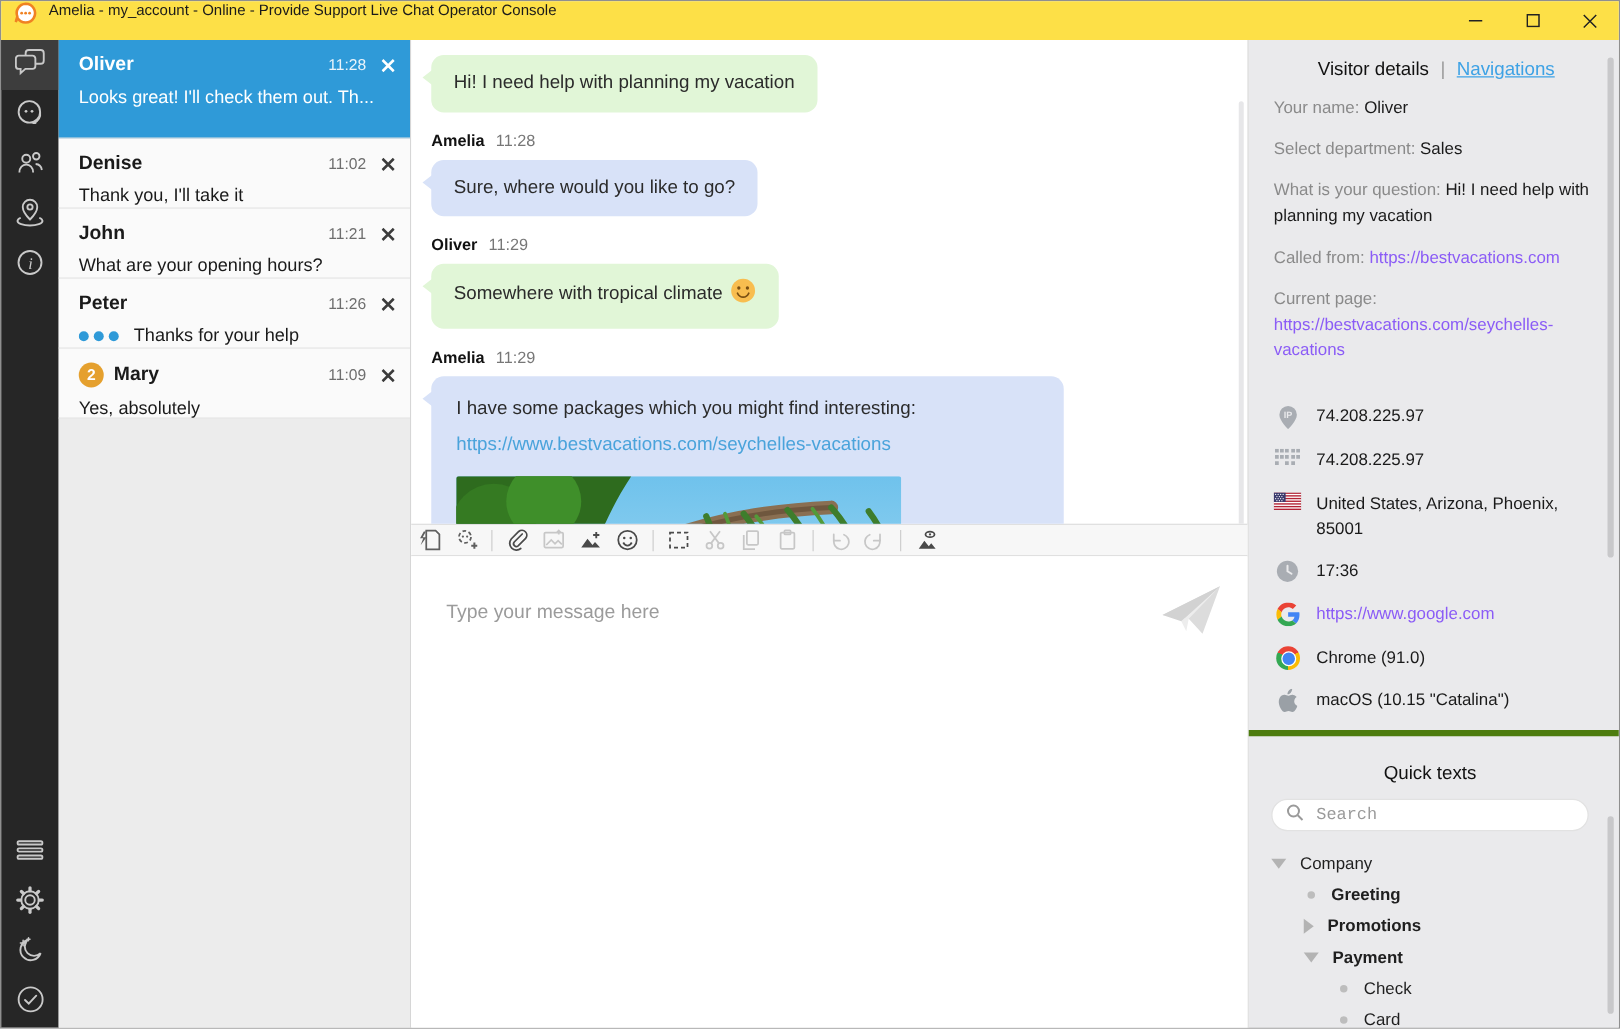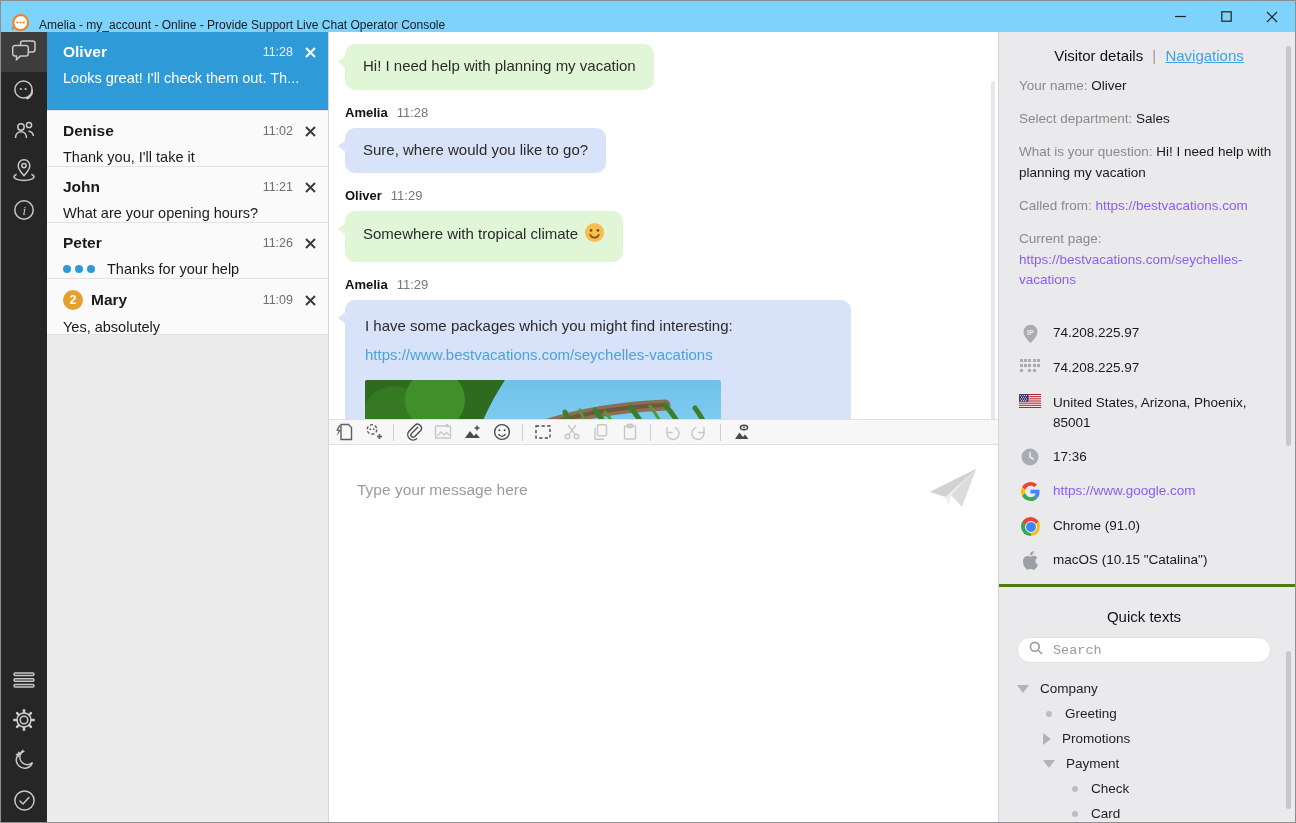--- a/index.html
+++ b/index.html
@@ -1,21 +1,21 @@
 <!DOCTYPE html>
 <html><head>
 <meta charset="utf-8">
 <style>
   * { box-sizing: border-box; }
   html,body { margin:0; padding:0; background:#d0d0d0; }
   body { width:1296px; height:823px; font-family:"Liberation Sans", sans-serif; overflow:hidden; }
   .window { width:1296px; height:823px; display:flex; flex-direction:column; background:#fff; border:1px solid #8f8f8f; }
 
   
-  .titlebar { flex:0 0 31px; display:flex; align-items:flex-end; gap:9px; padding-left:10px; background:#7dd3fc; font-size:12px; color:#1a1a1a; }
+  .titlebar { flex:0 0 31px; display:flex; align-items:flex-start; gap:9px; padding-left:10px; background:#fde047; font-size:12px; color:#1a1a1a; }
   .win-controls { margin-left:auto; display:flex; align-items:center; height:31px; }
   .win-btn { width:46px; height:31px; display:flex; align-items:center; justify-content:center; color:#222; cursor:default; }
 
   
   .app { flex:1; display:flex; min-height:0; }
 
   
   .navrail { flex:0 0 46px; background:#262626; display:flex; flex-direction:column; align-items:stretch; }
   .nav-item { height:40px; display:flex; align-items:center; justify-content:center; }
   .nav-item.active { background:#3d3d3d; }
@@ -63,42 +63,42 @@
   .tb-icon.dark svg { stroke:#4a4a4a; }
   .tb-icon.disabled svg { stroke:#c7c7c7; }
   .tb-sep { width:1px; height:17px; background:#cfcfcf; }
   .composer-input { flex:1; position:relative; background:#fff; }
   .composer-input textarea { width:100%; height:100%; border:none; outline:none; resize:none; background:transparent; padding:36px 80px 0 28px; font-family:"Liberation Sans",sans-serif; font-size:15.5px; color:#333; }
   .composer-input textarea::placeholder { color:#9b9b9b; }
   .send-btn { position:absolute; right:20px; top:22px; cursor:pointer; }
 
   
   .rightpanel { flex:0 0 296px; background:#eaeaec; display:flex; flex-direction:column; }
-  .vd-section { position:relative; flex:0 0 461px; padding:15px 16px 0 20px; border-bottom:3px solid #4d7c0f; }
+  .vd-section { position:relative; flex:0 0 461px; padding:15px 16px 0 20px; border-bottom:5px solid #4d7c0f; }
   .vd-header { text-align:center; font-size:15px; color:#111; margin-bottom:5px; }
   .vd-header .sep { color:#9a9a9a; margin:0 5px; }
   .vd-header a { color:#3ea2e5; text-decoration:underline; }
   .vd-field { font-size:13.5px; color:#8a8a8a; margin:12px 0; line-height:1.55; }
   .vd-value { color:#1a1a1a; }
   .vd-linkval { color:#8b5cf6; overflow-wrap:anywhere; text-decoration:none; }
   .vd-info { display:flex; gap:12px; margin:14px 0; font-size:13.5px; color:#1a1a1a; line-height:1.5; align-items:flex-start; }
   .vd-ico { flex:0 0 22px; display:flex; justify-content:center; margin-top:1px; }
   .thumb { position:absolute; right:4px; width:5px; border-radius:3px; background:#c8c8ca; }
   .vd-thumb { top:14px; height:400px; }
   .qt-thumb { top:64px; height:158px; }
 
   .qt-section { flex:1; position:relative; padding:13px 24px 0 18px; }
   .qt-title { text-align:center; font-size:15px; color:#111; margin:8px 0 12px; }
   .qt-search { background:#fff; border:1px solid #e2e2e2; border-radius:14px; height:26px; display:flex; align-items:center; gap:8px; padding:0 11px; }
   .qt-search svg { flex:0 0 auto; }
   .qt-search input { border:none; outline:none; flex:1; font-family:Liberation Mono, monospace; font-size:13.5px; color:#333; background:transparent; }
   .qt-search input::placeholder { color:#9a9a9a; }
   .qt-tree { margin-top:13px; font-size:13.5px; color:#1f1f1f; }
   .qt-row { display:flex; align-items:center; height:25px; gap:11px; cursor:default; }
-  .lvl1 { padding-left:26px; } .lvl2 { padding-left:52px; }
+  .lvl1 { padding-left:26px;font-weight:bold; } .lvl2 { padding-left:52px; }
   .m-exp { width:0; height:0; border-left:6px solid transparent; border-right:6px solid transparent; border-top:8px solid #b3b3b3; }
   .m-col { width:0; height:0; border-top:6px solid transparent; border-bottom:6px solid transparent; border-left:8px solid #b3b3b3; }
   .m-dot { width:6px; height:6px; border-radius:50%; background:#bdbdbd; margin-left:3px; margin-right:2px; }
 
   .chrome-ball { width:19px; height:19px; border-radius:50%; background:conic-gradient(from 300deg,#ea4335 0 120deg,#fbbc05 120deg 240deg,#34a853 240deg 360deg); position:relative; }
   .chrome-ball::after { content:""; position:absolute; left:4.5px; top:4.5px; width:10px; height:10px; border-radius:50%; background:#4285f4; border:1.8px solid #fff; }
 </style>
 </head>
 <body>
 

